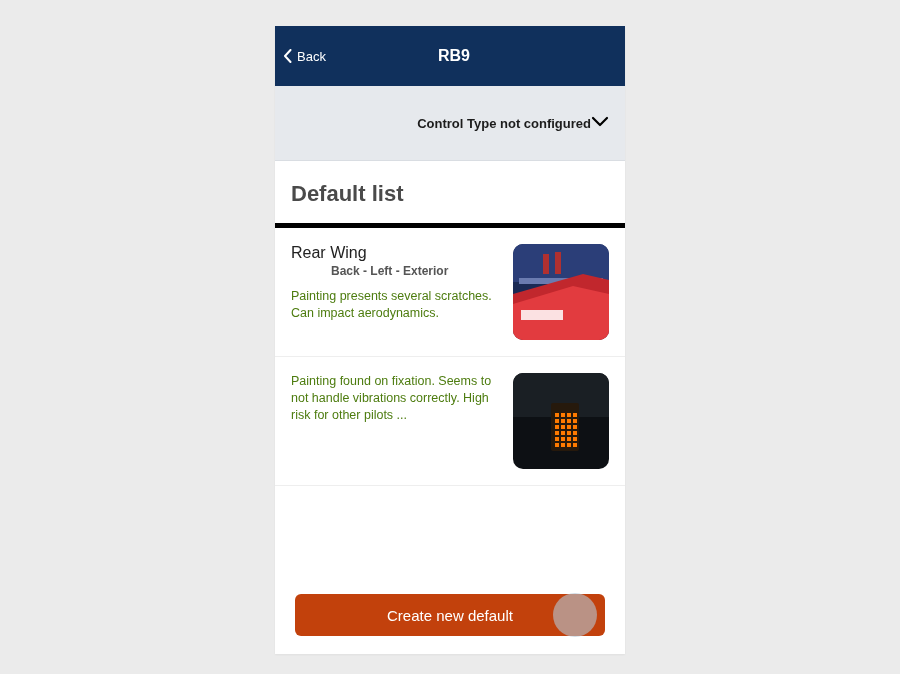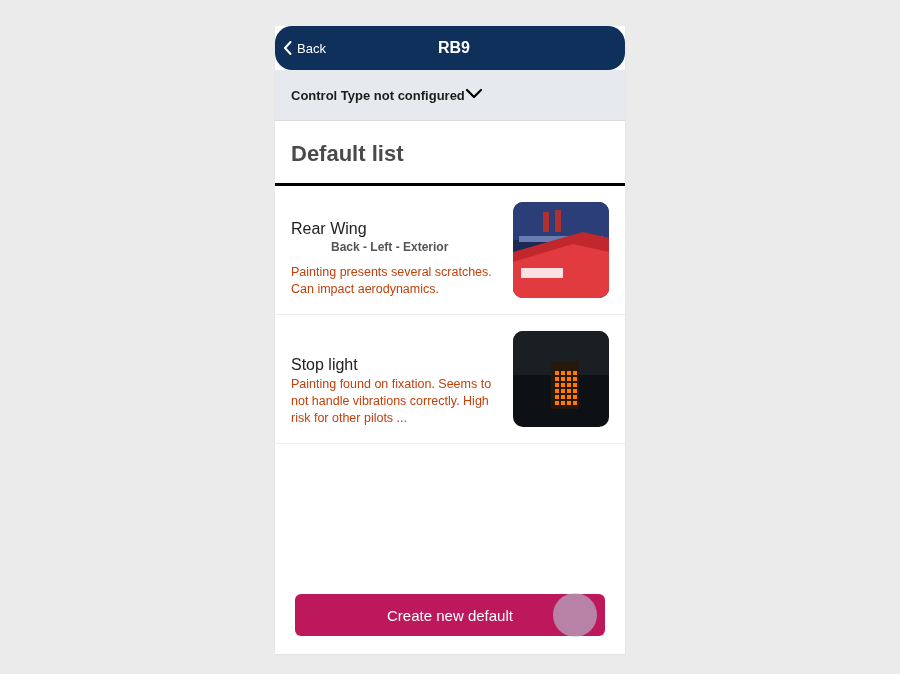--- a/index.html
+++ b/index.html
@@ -21,25 +21,24 @@
     box-shadow: 0 1px 2px rgba(0,0,0,0.05);
     display: flex;
     flex-direction: column;
     height: 628px;
     position: relative;
   }
   
   .navbar {
     background: #10305c;
     color: #ffffff;
-    height: 44px;
+    height: 60px;
     display: flex;
     align-items: center;
     position: relative;
-    border-radius: 17px;
   }
   .navbar .back {
     display: flex;
     align-items: center;
     gap: 4px;
     padding-left: 8px;
     font-size: 13px;
     cursor: pointer;
   }
   .navbar .back svg { display: block; }
@@ -47,85 +46,84 @@
     position: absolute;
     left: 8px; right: 0;
     text-align: center;
     font-size: 16px;
     font-weight: 600;
     pointer-events: none;
   }
   
   .dropdown-row {
     background: #e6e9ed;
-    padding: 16px 16px;
-    display: flex;
-    align-items: center;
-    justify-content: flex-start;
+    padding: 28px 16px;
+    display: flex;
+    align-items: center;
+    justify-content: flex-end;
     cursor: pointer;
     border-bottom: 1px solid #d9dde2;
   }
   .dropdown-row .label {
     font-size: 13px;
     font-weight: 700;
     color: #1c1c1c;
   }
   
   .section-title {
     padding: 20px 16px 16px 16px;
     font-size: 22px;
     font-weight: 700;
     color: #4a4a4a;
-    border-bottom: 3px solid #000000;
+    border-bottom: 5px solid #000000;
   }
   
   .item {
     display: flex;
     padding: 16px;
     gap: 8px;
     border-bottom: 1px solid #eeeeee;
     cursor: pointer;
-    align-items: flex-end;
   }
   .item .text { flex: 1; }
   .item .title {
     font-size: 16px;
     font-weight: 400;
     color: #222;
     margin-bottom: 2px;
   }
   .item .subtitle {
     font-size: 12px;
     font-weight: 700;
     color: #555;
     margin-bottom: 10px;
     padding-left: 40px;
   }
   .item .desc {
     font-size: 12.5px;
-    color: #c2410c;
+    color: #4d7c0f;
     line-height: 1.35;
   }
   .item .thumb {
     width: 96px;
     height: 96px;
     border-radius: 10px;
     flex-shrink: 0;
     overflow: hidden;
   }
   .thumb svg { width: 100%; height: 100%; display: block; }
   
   .bottom {
     margin-top: auto;
     padding: 14px 20px 18px 20px;
   }
   .create-btn {
     position: relative;
     width: 100%;
-    background: #be185d;
+    background: #c2410c;
     color: #ffffff;
     border: none;
     border-radius: 6px;
     height: 42px;
     font-size: 15px;
     cursor: pointer;
     display: flex;
     align-items: center;
     justify-content: center;
   }
@@ -184,21 +182,20 @@
         <path d="M0 60 L60 42 L96 50 L96 96 L0 96 Z" fill="#e23b3f"></path>
         <rect x="8" y="66" width="42" height="10" fill="#ffffff" opacity="0.85"></rect>
         <rect x="30" y="10" width="6" height="20" fill="#b03030"></rect>
         <rect x="42" y="8" width="6" height="22" fill="#b03030"></rect>
       </svg>
     </div>
   </div>
 
   <div class="item">
     <div class="text">
-      <div class="title">Stop light</div>
       <div class="desc">Painting found on fixation. Seems to not handle vibrations correctly. High risk for other pilots ...</div>
     </div>
     <div class="thumb">
       <svg viewBox="0 0 96 96">
         <rect width="96" height="96" fill="#0d1014"></rect>
         <rect x="0" y="0" width="96" height="44" fill="#1a1f24"></rect>
         <rect x="38" y="30" width="28" height="48" rx="2" fill="#26190c"></rect>
         <g fill="#ff7a00">
           <rect x="42" y="40" width="4" height="4"></rect>
             <rect x="48" y="40" width="4" height="4"></rect>

